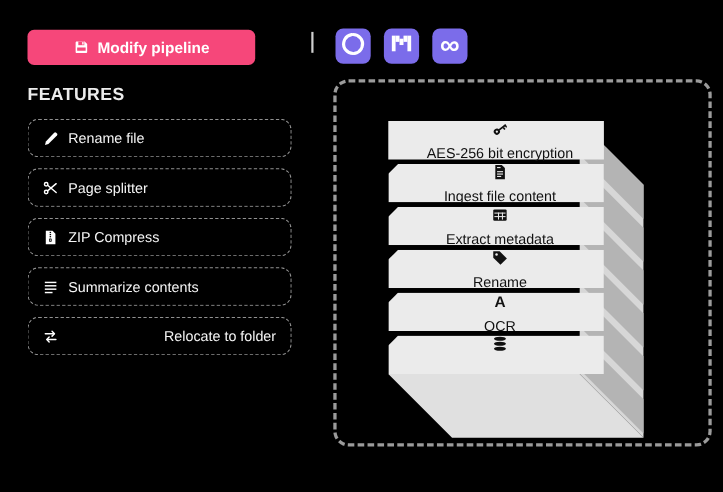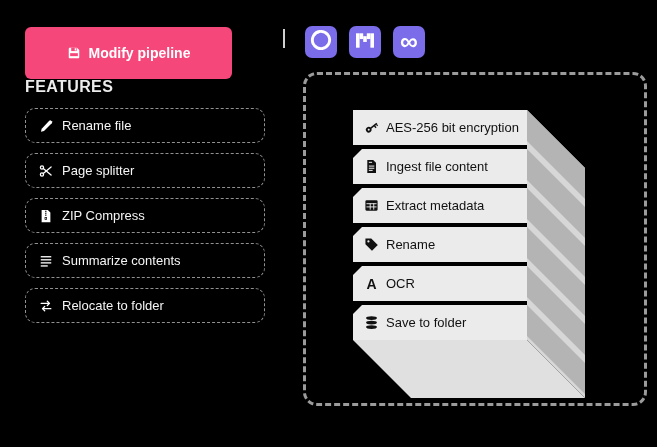--- a/index.html
+++ b/index.html
@@ -5,21 +5,21 @@
   * { box-sizing: border-box; margin: 0; padding: 0; }
   body { background: #000; }
   #app {
     position: relative; width: 657px; height: 447px;
     background: var(--bg, #000);
     font-family: "Liberation Sans", sans-serif;
     overflow: hidden;
   }
   
   .modify-btn {
-    position: absolute; left: 25px; top: 27px; width: 207px; height: 52px;
+    position: absolute; left: 25px; top: 27px; width: 207px; height: 32px;
     background: var(--accent, #f6477a); border: none; border-radius: 6px;
     color: #fff; font-weight: 700; font-size: 14px;
     display: flex; align-items: center; justify-content: center; gap: 8px;
     font-family: "Liberation Sans", sans-serif; cursor: pointer;
   }
   .v-divider {
     position: absolute; left: 283px; top: 29px; width: 2px; height: 19px;
     background: #cfcfcf;
   }
   .provider-tile {
@@ -40,21 +40,21 @@
     position: absolute; left: 25px; width: 240px; height: 35px;
     border: 1px dashed #919191; border-radius: 10px;
     display: flex; align-items: center; gap: 9px; padding: 0 13px;
     color: #f5f5f5; font-size: 13px; cursor: pointer; background: transparent;
     font-family: "Liberation Sans", sans-serif;
   }
   .feature-item.f0 { top: 108px; }
   .feature-item.f1 { top: 153px; align-items: center; }
   .feature-item.f2 { top: 198px; }
   .feature-item.f3 { top: 243px; }
-  .feature-item.f4 { top: 288px; }
+  .feature-item.f4 { top: 288px; justify-content: space-between; }
   
   .dropzone {
     position: absolute; left: 303px; top: 72px; width: 344px; height: 334px;
     border: 3px dashed #9b9b9b; border-radius: 14px;
   }
   .stack { position: absolute; left: 47px; top: 35px; width: 174px; height: 288px; }
   .side-base {
     position: absolute; left: 174px; top: 0; width: 58px; height: 230px;
     background: var(--side-gap, #d7d7d7);
     transform: skewY(45deg); transform-origin: 0 0;
@@ -63,24 +63,24 @@
     position: absolute; left: 174px; width: 58px; height: 31px;
     background: var(--card-side, #b4b4b4);
     transform: skewY(45deg); transform-origin: 0 0;
   }
   .bottom-face {
     position: absolute; left: 0; top: 230px; width: 174px; height: 58px;
     background: var(--bottom-face, #e0e0e0);
     transform: skewX(45deg); transform-origin: 0 0;
   }
   .step-card {
-    position: absolute; left: 0; width: 174px; height: 35px;
+    position: absolute; left: 0; width: 196px; height: 35px;
     background: var(--card-front, #ebebeb);
     display: flex; align-items: center; gap: 7px; padding: 0 4px 0 11px;
-    color: #111; font-size: 13px; cursor: grab;
+    color: #111; font-size: 13px; cursor: grab; flex-direction: column;
   }
   .step-card.beveled { clip-path: polygon(9px 0, 100% 0, 100% 100%, 0 100%, 0 9px); }
   .s0 { top: 0; }   .s1 { top: 39px; }  .s2 { top: 78px; }
   .s3 { top: 117px; } .s4 { top: 156px; } .s5 { top: 195px; }
   .step-card .icon, .feature-item .icon, .modify-btn .icon {
     display: inline-flex; align-items: center; justify-content: center; flex: 0 0 auto;
   }
   .ocr-a { font-weight: 700; font-size: 14px; color: #111; width: 15px; text-align: center; }
   .step-label { white-space: nowrap; }
 </style>
@@ -277,18 +277,17 @@
       <div class="step-card s5 beveled">
         <span class="icon">
           <svg width="15" height="15" viewBox="0 0 16 16">
             <g fill="#111">
               <ellipse cx="8" cy="3.2" rx="5.8" ry="2"></ellipse>
               <ellipse cx="8" cy="8" rx="5.8" ry="2"></ellipse>
               <ellipse cx="8" cy="12.8" rx="5.8" ry="2"></ellipse>
             </g>
           </svg>
         </span>
-        <span class="step-label">Save to folder</span>
       </div>
     </div>
   </div>
 
 </div>
 
 </body></html>

